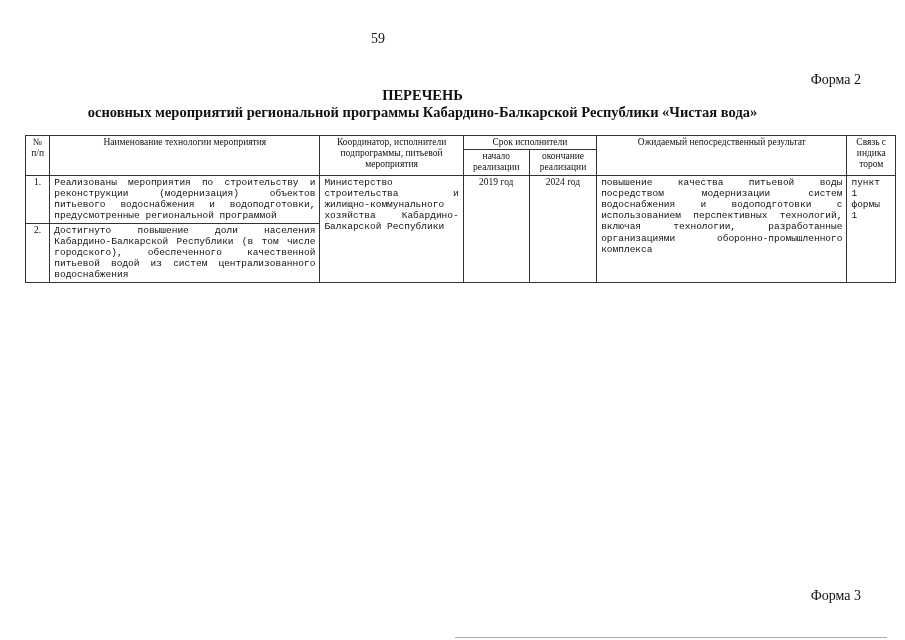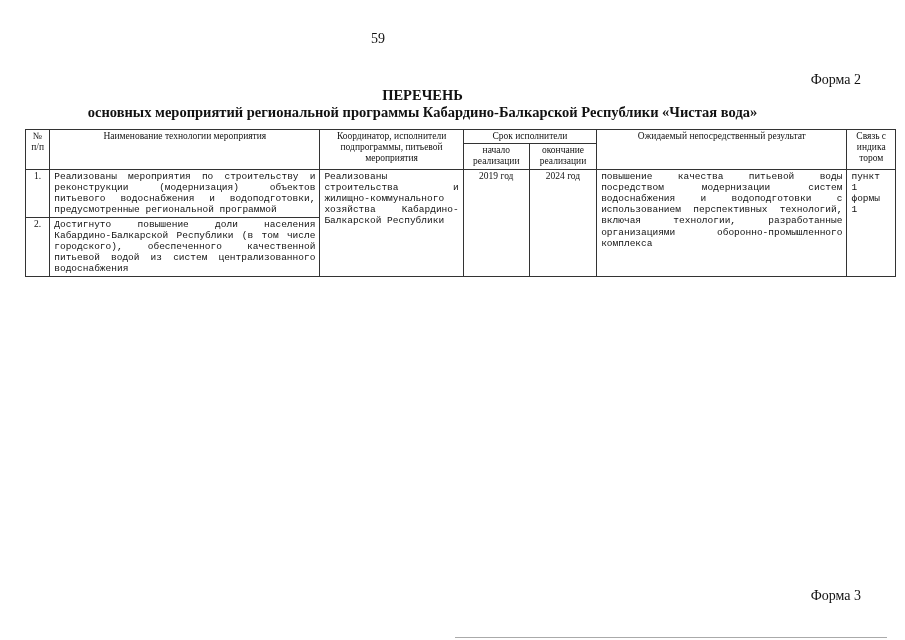--- a/index.html
+++ b/index.html
@@ -5,21 +5,21 @@
     html, body { margin:0; padding:0; background:#ffffff; }
     body { width:905px; height:640px; position:relative; overflow:hidden;
            font-family:"Liberation Serif", "DejaVu Serif", serif; color:#111; }
     .page-number { position:absolute; top:31px; left:0; width:756px; text-align:center; font-size:14px; }
     .form-label { position:absolute; right:44px; font-size:14px; }
     .form2 { top:72px; }
     .form3 { top:588px; }
     .title { position:absolute; left:0; width:845px; text-align:center; font-weight:bold; font-size:14.5px; }
     .title1 { top:87px; }
     .title2 { top:104px; }
-    table.plan { position:absolute; left:25px; top:129px; width:871px; border-collapse:collapse;
+    table.plan { position:absolute; left:25px; top:135px; width:871px; border-collapse:collapse;
                  font-size:9.5px; line-height:11.2px; table-layout:fixed; }
     table.plan th, table.plan td { border:1px solid #333; vertical-align:top; padding:1px 4px; }
     table.plan th { font-weight:normal; text-align:center; }
     .c-num { width:22px; text-align:center; }
     .c-name { width:245px; }
     .c-coord { width:130px; }
     .c-start { width:60px; }
     .c-end { width:61px; }
     .c-res { width:227px; }
     .c-link { width:44px; }
@@ -58,21 +58,21 @@
     </tr>
     <tr>
       <th>начало реализации</th>
       <th>окончание реализации</th>
     </tr>
   </thead>
   <tbody>
     <tr class="row1">
       <td class="center">1.</td>
       <td class="just">Реализованы мероприятия по строительству и реконструкции (модернизация) объектов питьевого водоснабжения и водоподготовки, предусмотренные региональной программой</td>
-      <td rowspan="2" class="just">Реализованы строительства и жилищно-коммунального хозяйства Кабардино-Балкарской Республики</td>
+      <td rowspan="2" class="just">Министерство строительства и жилищно-коммунального хозяйства Кабардино-Балкарской Республики</td>
       <td rowspan="2" class="center">2019 год</td>
       <td rowspan="2" class="center">2024 год</td>
       <td rowspan="2" class="just">повышение качества питьевой воды посредством модернизации систем водоснабжения и водоподготовки с использованием перспективных технологий, включая технологии, разработанные организациями оборонно-промышленного комплекса</td>
       <td rowspan="2" class="just">пункт 1 формы 1</td>
     </tr>
     <tr class="row2">
       <td class="center">2.</td>
       <td class="just">Достигнуто повышение доли населения Кабардино-Балкарской Республики (в том числе городского), обеспеченного качественной питьевой водой из систем централизованного водоснабжения</td>
     </tr>
   </tbody>

